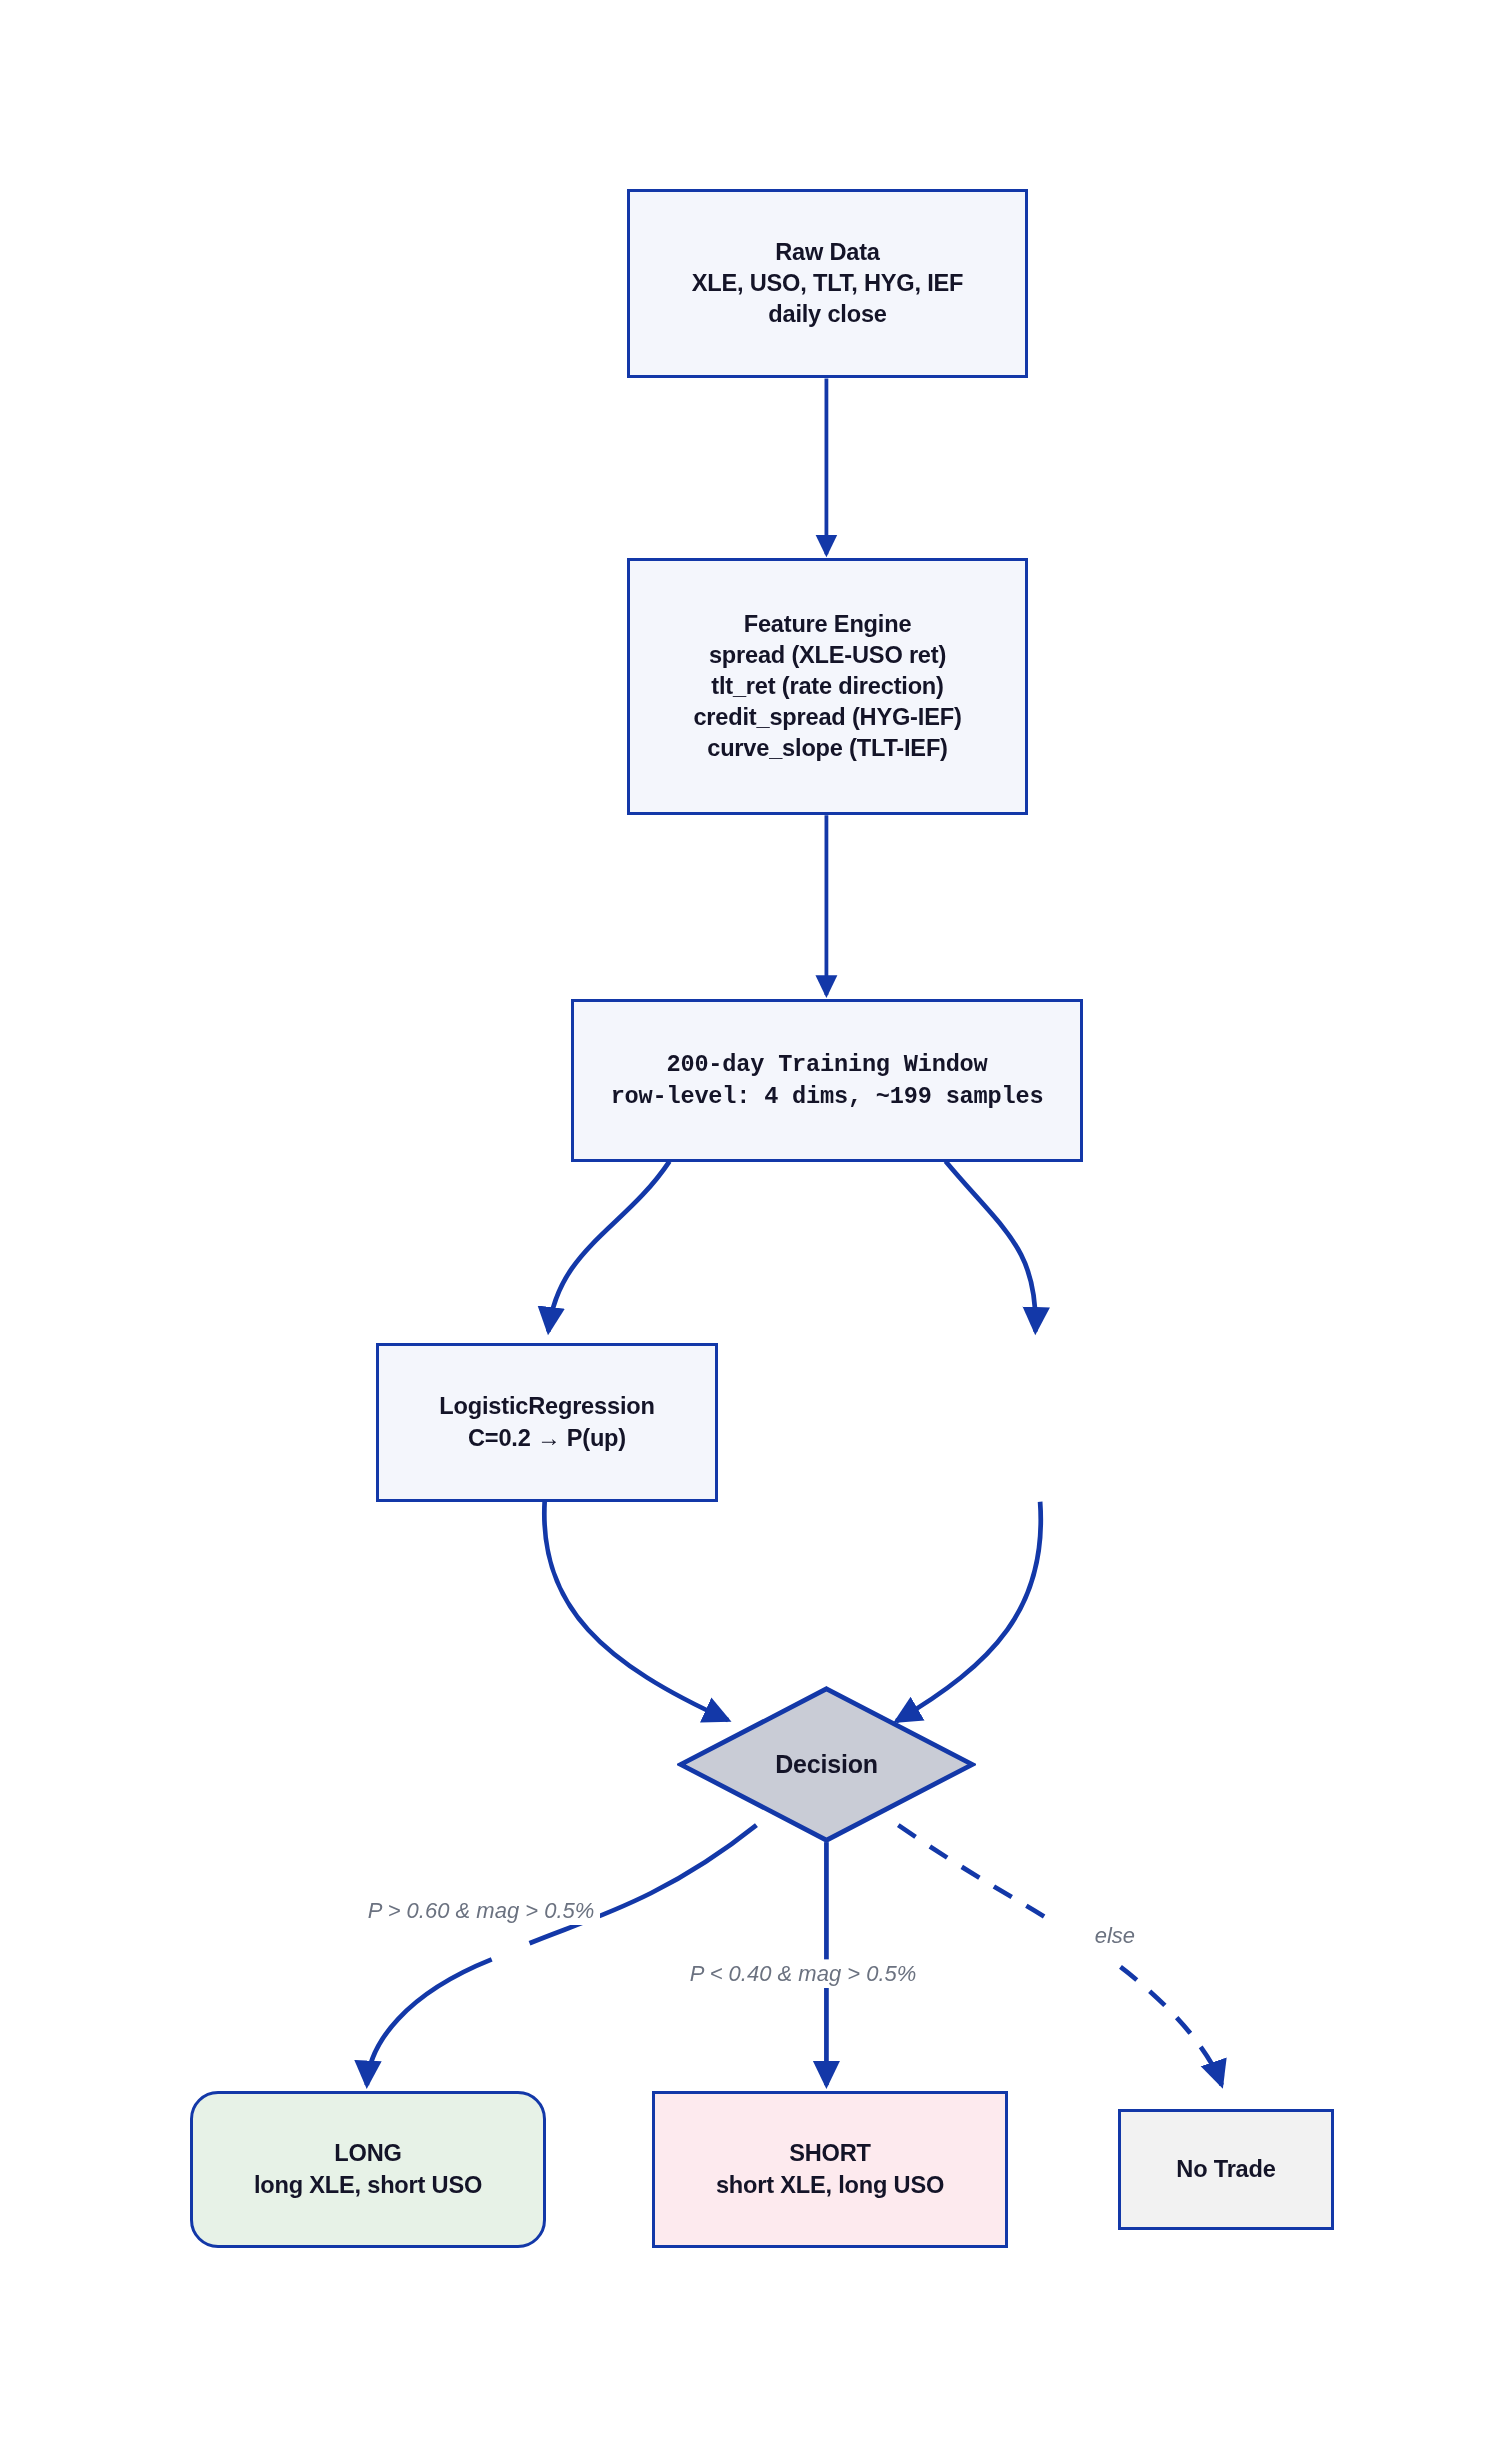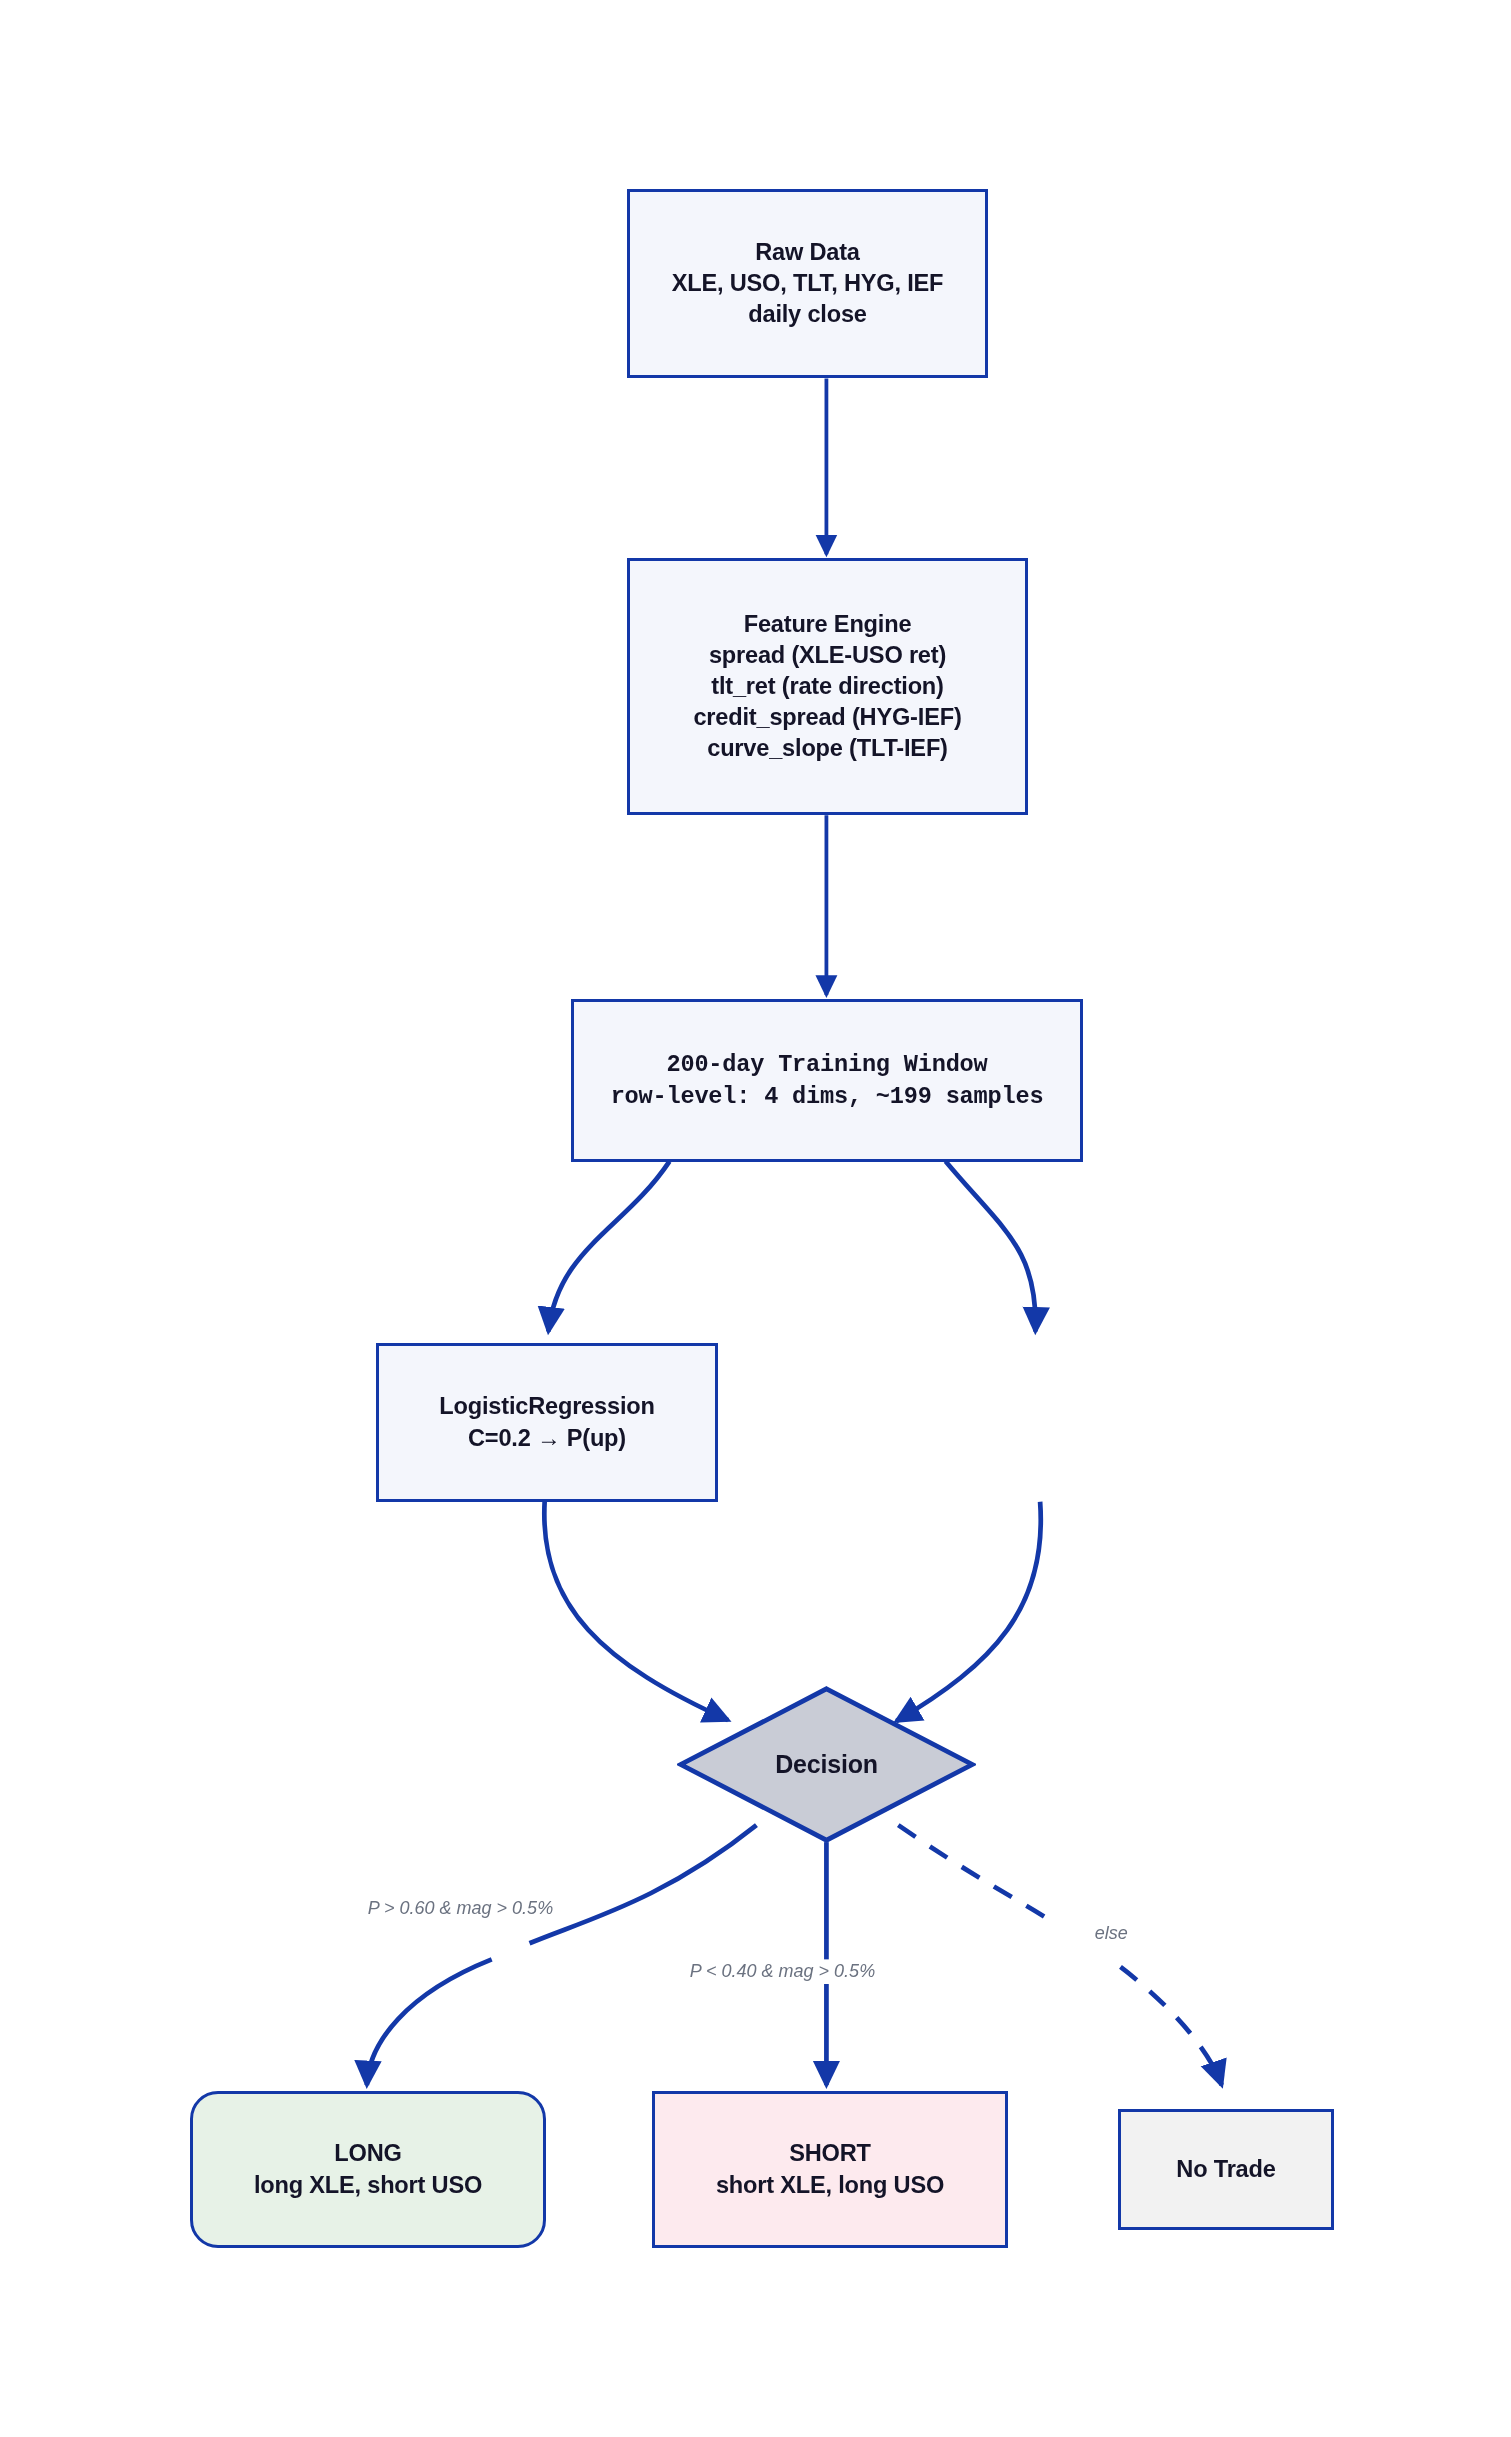--- a/index.html
+++ b/index.html
@@ -65,21 +65,21 @@
   }
 
   .node.long-node { background: #e7f2e7; border-radius: 28px; }
   .node.short-node { background: #fdeaee; }
   .node.notrade-node { background: #f2f2f2; }
 
   .edge-label {
     position: absolute;
     color: #6b7280;
     font-style: italic;
-    font-size: 18px;
+    font-size: 22px;
     font-weight: normal;
     white-space: nowrap;
     background: #ffffff;
     padding: 1.9px 5.7px;
     line-height: 1.1;
   }
 </style>
 </head>
 <body>
 
@@ -107,21 +107,21 @@
     <path d="M800,1930 C700,2010 620,2030 560,2055" stroke="#1338A8" stroke-width="5" fill="none"></path>
     <path d="M520,2072 C430,2108 390,2160 388,2205" stroke="#1338A8" stroke-width="5" fill="none" marker-end="url(#arrowhead)"></path>
 
     <path d="M874,1948 L874,2072" stroke="#1338A8" stroke-width="5" fill="none"></path>
     <path d="M874,2098 L874,2205" stroke="#1338A8" stroke-width="5" fill="none" marker-end="url(#arrowhead)"></path>
 
     <path d="M950,1930 C1030,1985 1070,2005 1113,2032" stroke="#1338A8" stroke-width="5" fill="none" stroke-dasharray="22,18"></path>
     <path d="M1185,2080 C1240,2122 1280,2170 1292,2205" stroke="#1338A8" stroke-width="5" fill="none" stroke-dasharray="22,18" marker-end="url(#arrowhead)"></path>
   </svg>
 
-  <div class="node" style="left:627px; top:189px; width:361px; height:189px;">
+  <div class="node" style="left:627px; top:189px; width:401px; height:189px;">
     <span class="lines">
       <span>Raw Data</span>
       <span>XLE, USO, TLT, HYG, IEF</span>
       <span>daily close</span>
     </span>
   </div>
 
   <div class="node" style="left:627px; top:558px; width:401px; height:257px;">
     <span class="lines">
       <span>Feature Engine</span>

